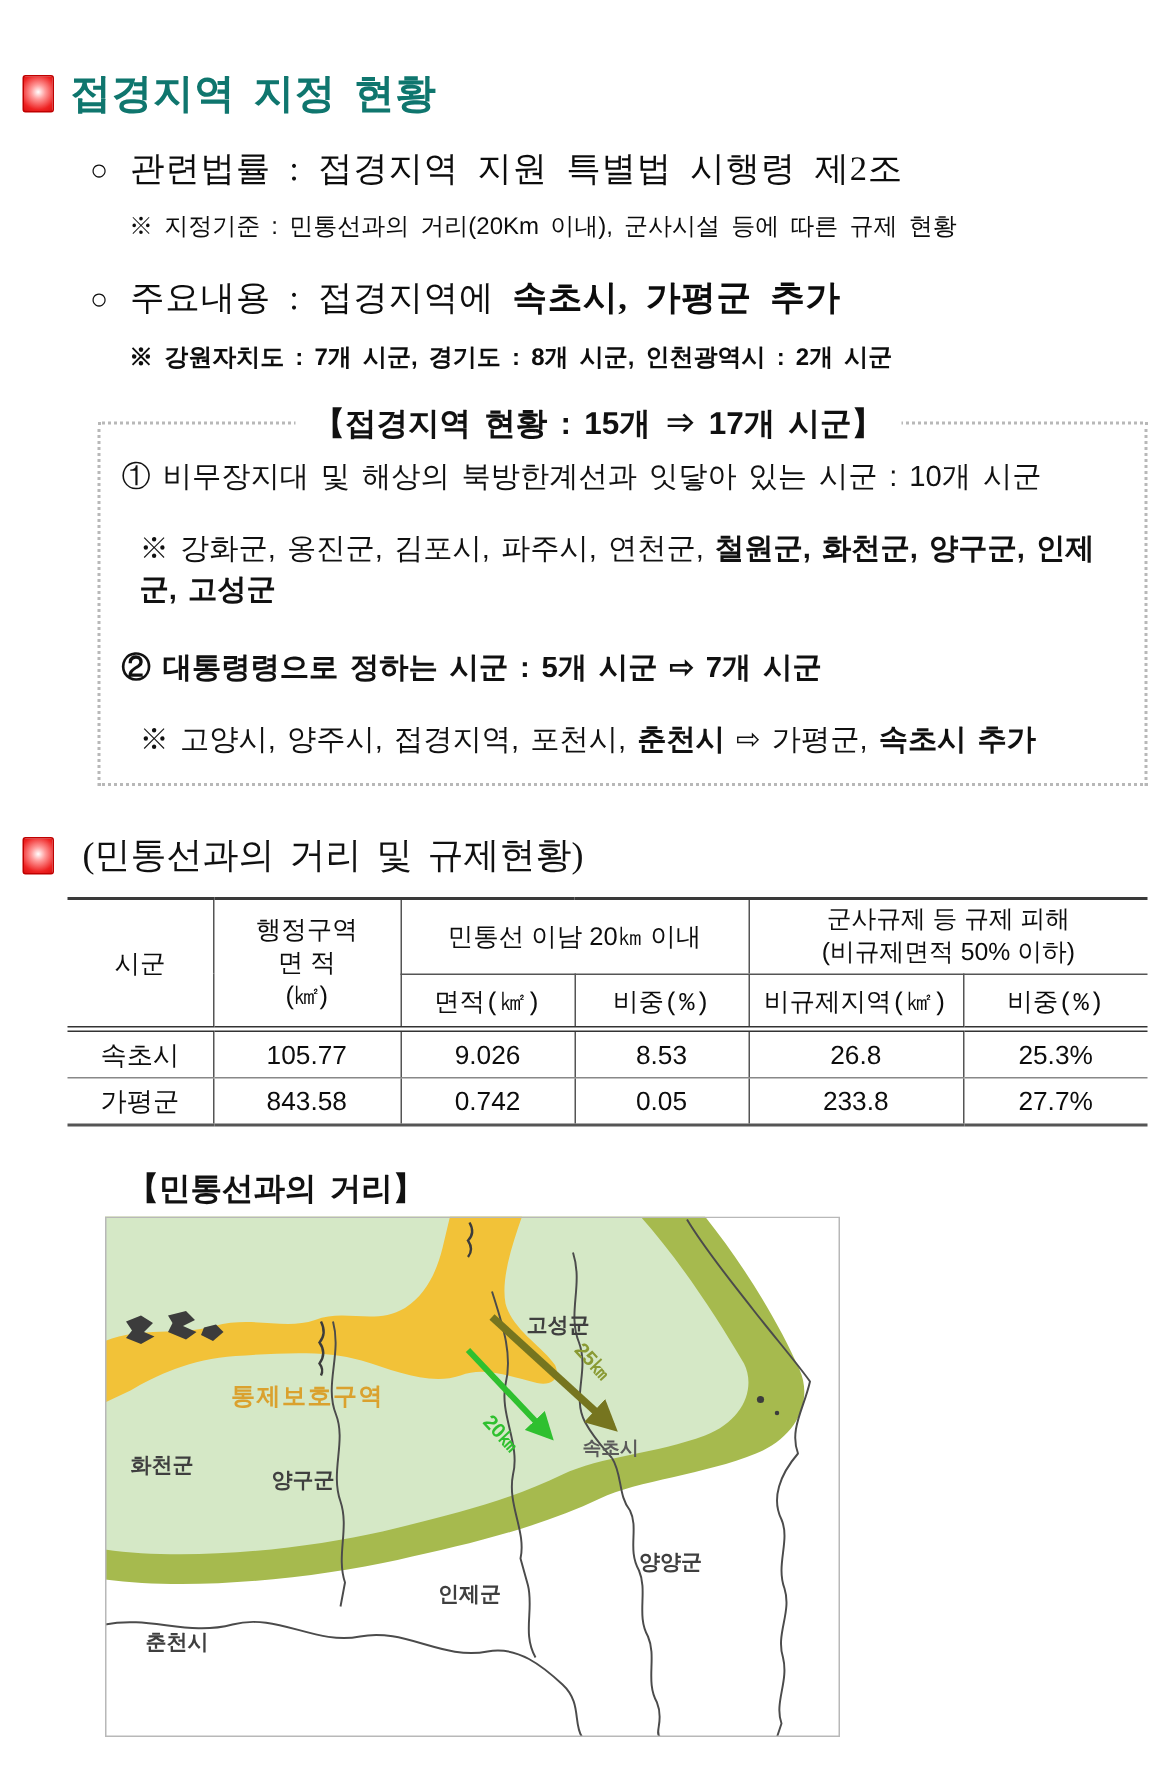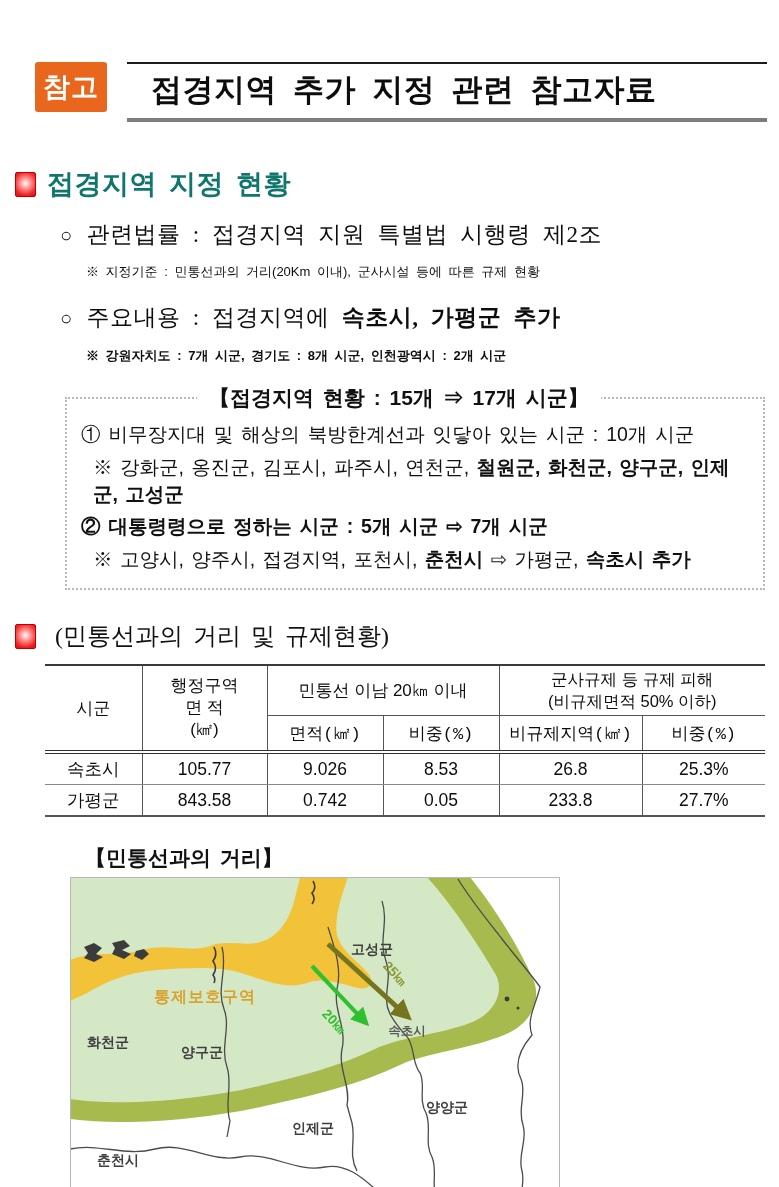--- a/index.html
+++ b/index.html
@@ -25,34 +25,34 @@
   .sec-title { font-size:27px; font-weight:bold; letter-spacing:0.5px; word-spacing:4px; color:#0f766e; }
   .sec-sub { font-size:24px; font-weight:normal; font-family:"Liberation Serif", serif; margin-left:8px; word-spacing:4px; }
 
   
   .o-line { margin-left:60px; font-family:"Liberation Serif", serif; font-size:23px;
             word-spacing:6px; letter-spacing:0.5px; color:#0d0d0d; display:flex; align-items:baseline; }
   .o-line .marker { font-size:20px; margin-right:14px; font-family:"Liberation Sans", sans-serif; }
   .o-line .b { font-weight:bold; }
   .l-item1 { margin-top:17px; }
   .l-item2 { margin-top:21px; }
-  .note { margin-left:86px; font-size:13px; word-spacing:3px; color:#0d0d0d; }
+  .note { margin-left:86px; font-size:16px; word-spacing:3px; color:#0d0d0d; }
   .n1 { margin-top:13px; }
   .n2 { margin-top:14px; font-weight:bold; }
 
   
   .dash-box { position:relative; margin:32px 14px 0 65px; width:700px;
               border:2px dotted #b8b8b8; padding:22px 10px 15px 14px; }
   .dash-box-title { position:absolute; top:-15px; left:50%; transform:translateX(-54%);
                     background:#fff; padding:0 12px; font-size:21px; font-weight:bold;
                     word-spacing:3px; white-space:nowrap; }
   .box-line { font-size:19.5px; word-spacing:2.5px; line-height:1.42; }
-  .box-note { font-size:19.5px; word-spacing:2px; margin-left:12px; margin-top:5px; line-height:1.42; }
+  .box-note { font-size:19.5px; word-spacing:2px; margin-left:12px; margin-top:20px; line-height:1.42; }
   .box-line.bold { font-weight:bold; }
-  .mt12 { margin-top:4px; }
+  .mt12 { margin-top:24px; }
   .b { font-weight:bold; }
 
   
   .tbl { border-collapse:collapse; margin:12px 14px 0 45px; width:720px; table-layout:fixed;
          font-size:17px; color:#0d0d0d; }
   .tbl th, .tbl td { font-weight:normal; text-align:center; vertical-align:middle;
                      border-left:1px solid #555; padding:2px 2px; }
   .tbl .c-first { border-left:none; }
   .tbl thead tr.main th { border-top:2px solid #3a3a3a; height:50px; }
   .tbl thead th.grp { border-bottom:1px solid #555; }
@@ -66,26 +66,20 @@
   .map-title { margin:27px 0 5px 85px; font-size:21px; font-weight:bold; word-spacing:3px; }
   .map-frame { margin-left:70px; width:490px; height:347px; }
   svg text { font-family:"Liberation Sans", sans-serif; }
 </style>
 </head>
 <body>
 
 <div class="page">
 
   
-  <div class="doc-header">
-    <div class="badge">참고</div>
-    <div class="title-wrap">
-      <div class="doc-title">접경지역 추가 지정 관련 참고자료</div>
-    </div>
-  </div>
 
   
   <div class="sec-head sec1">
     <span class="red-bullet"></span>
     <span class="sec-title">접경지역 지정 현황</span>
   </div>
 
   
   <div class="o-line l-item1">
     <span class="marker">○</span>

